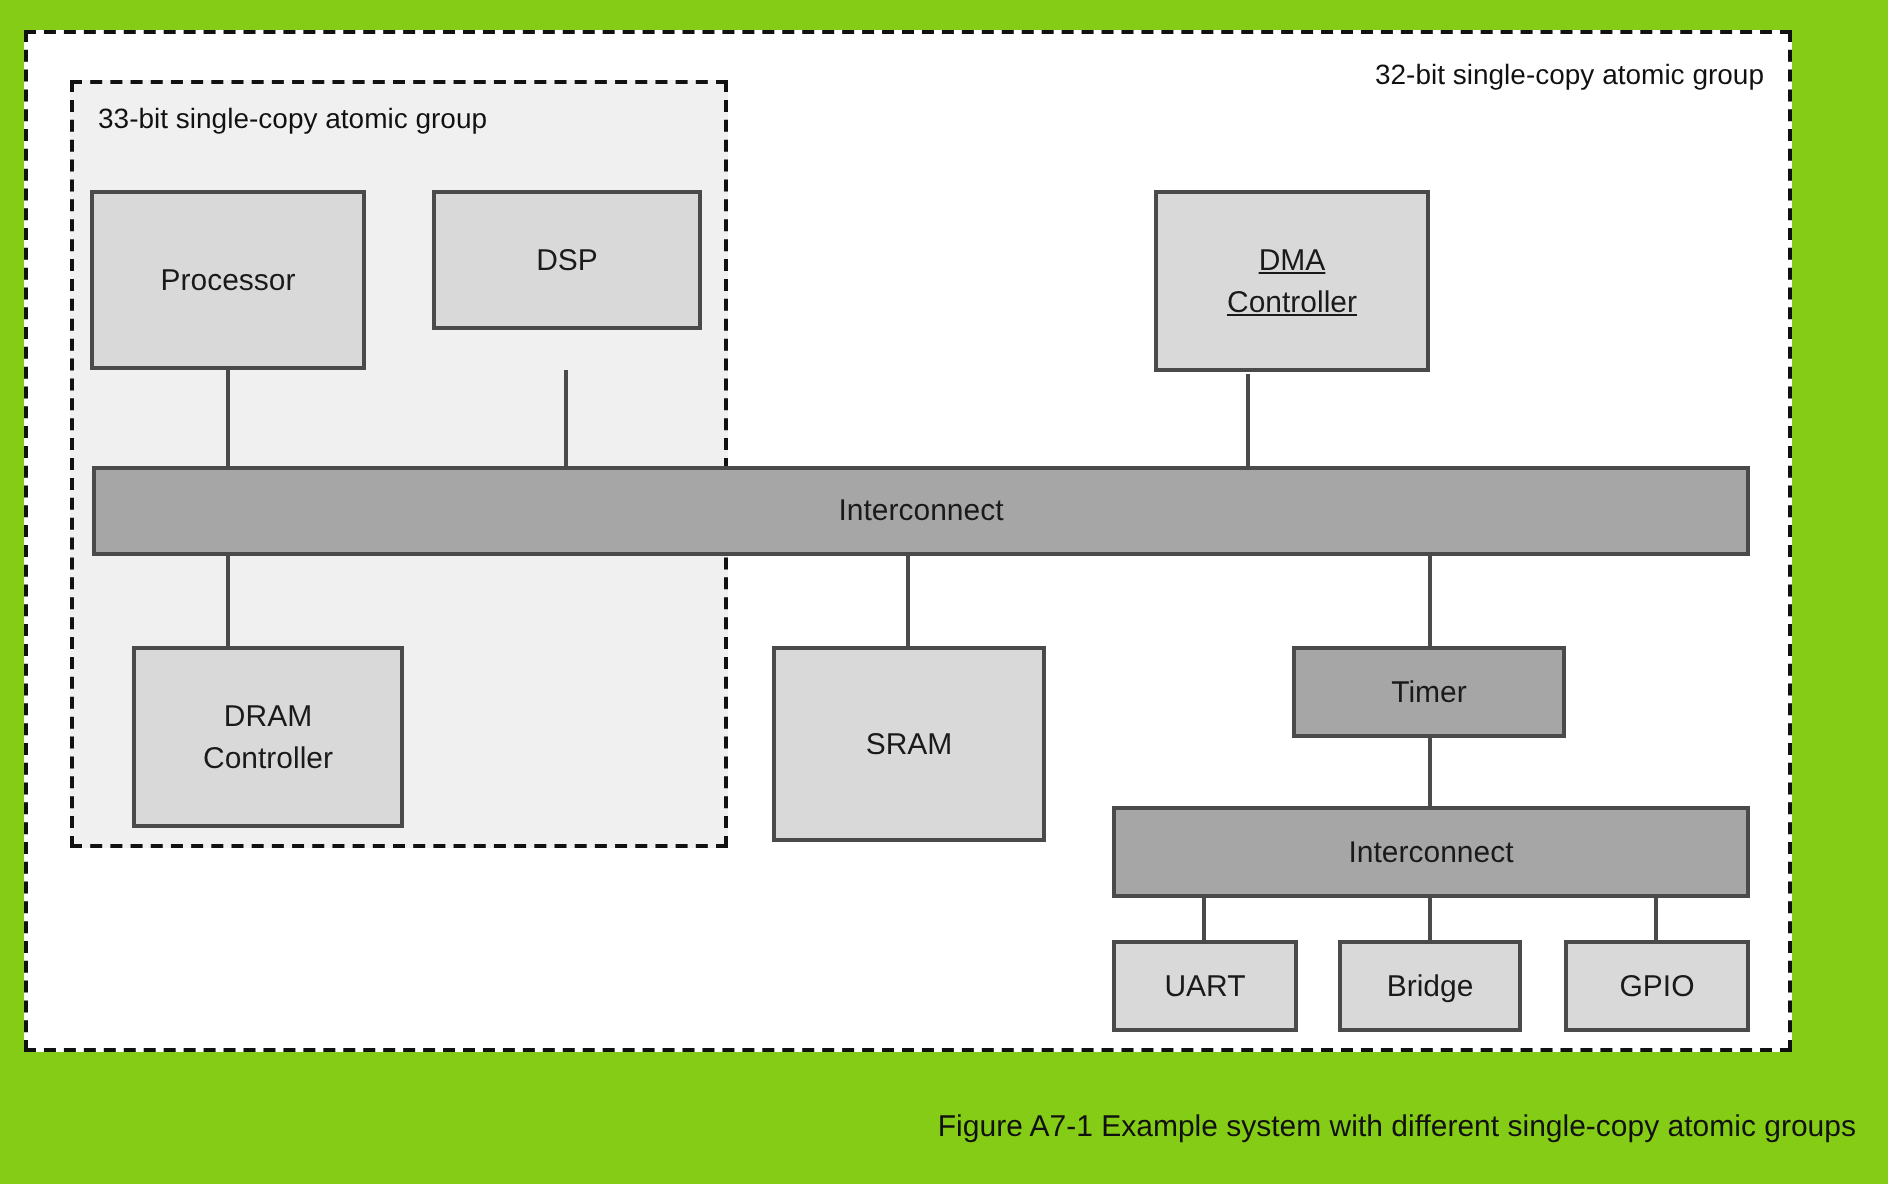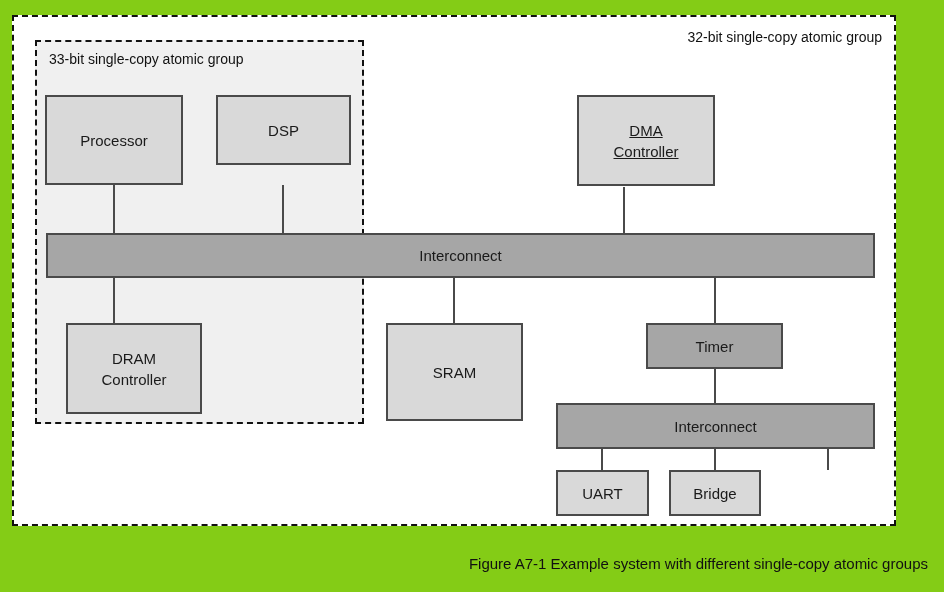--- a/index.html
+++ b/index.html
@@ -120,16 +120,17 @@
   <div class="node" style="left:386px; top:323px; width:137px; height:98px;">SRAM</div>
 
   <div class="node bus" style="left:646px; top:323px; width:137px; height:46px;">Timer</div>
 
   <div class="node bus" style="left:556px; top:403px; width:319px; height:46px;">Interconnect</div>
 
   <div class="node" style="left:556px; top:470px; width:93px; height:46px;">UART</div>
 
   <div class="node" style="left:669px; top:470px; width:92px; height:46px;">Bridge</div>
 
+  <div class="node" style="left:782px; top:470px; width:93px; height:46px;">GPIO</div>
 
   <div id="caption">Figure A7-1 Example system with different single-copy atomic groups</div>
 
 </div>
 
 </body></html>

